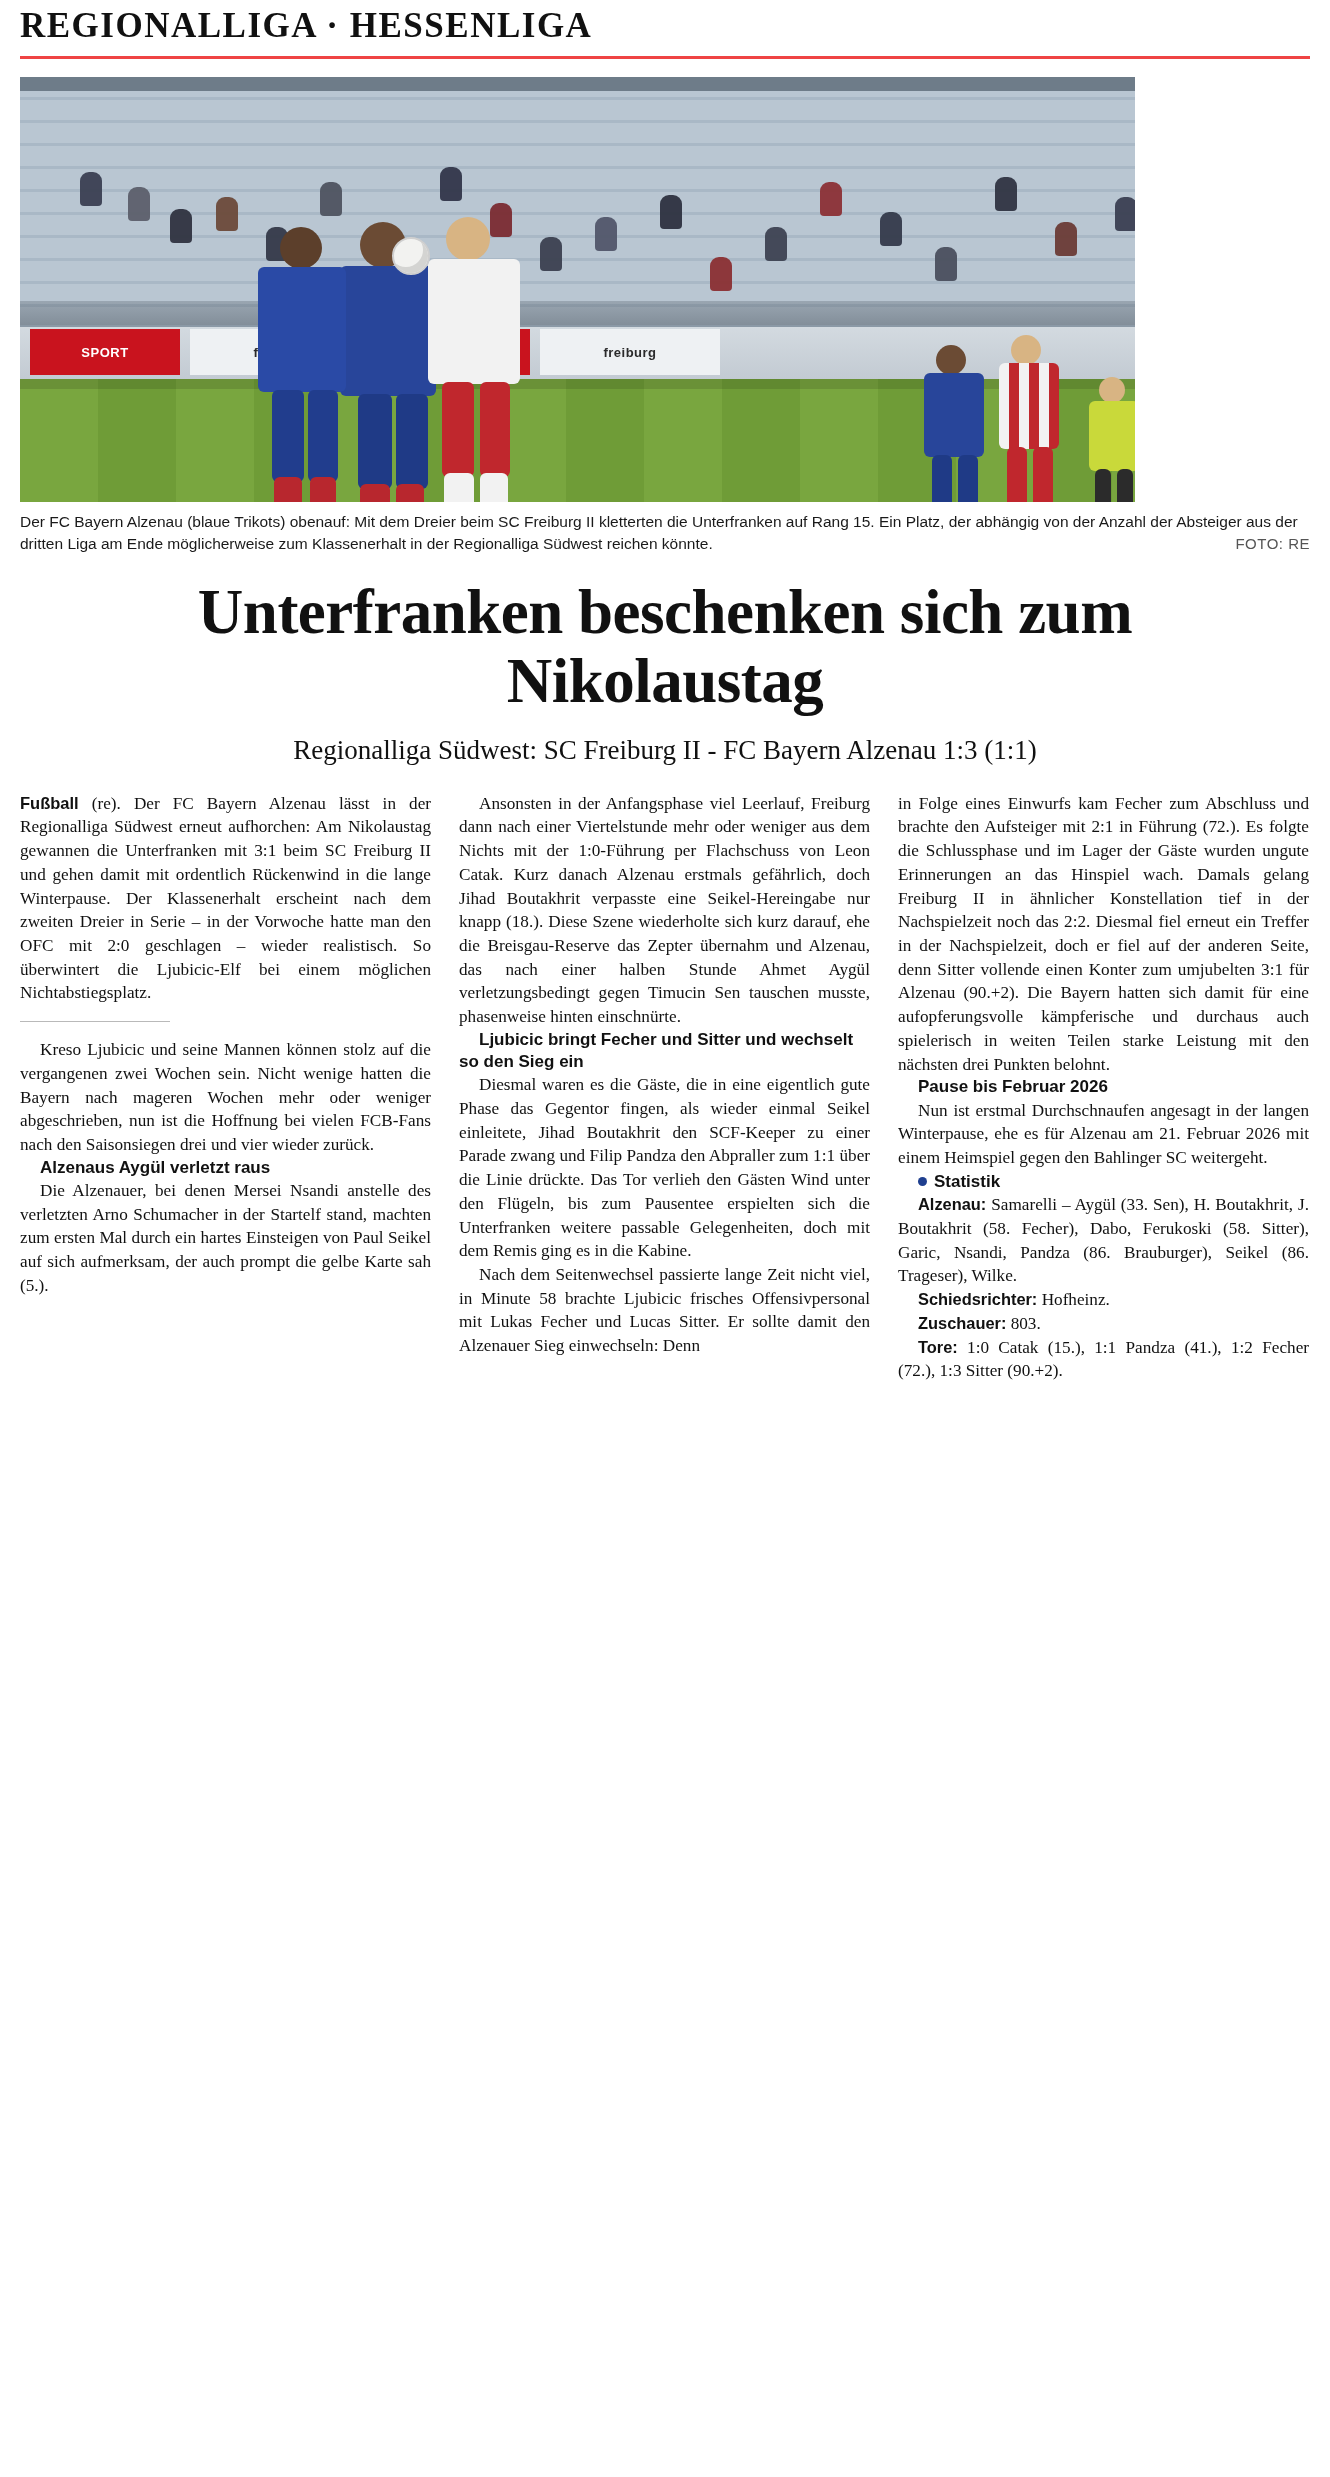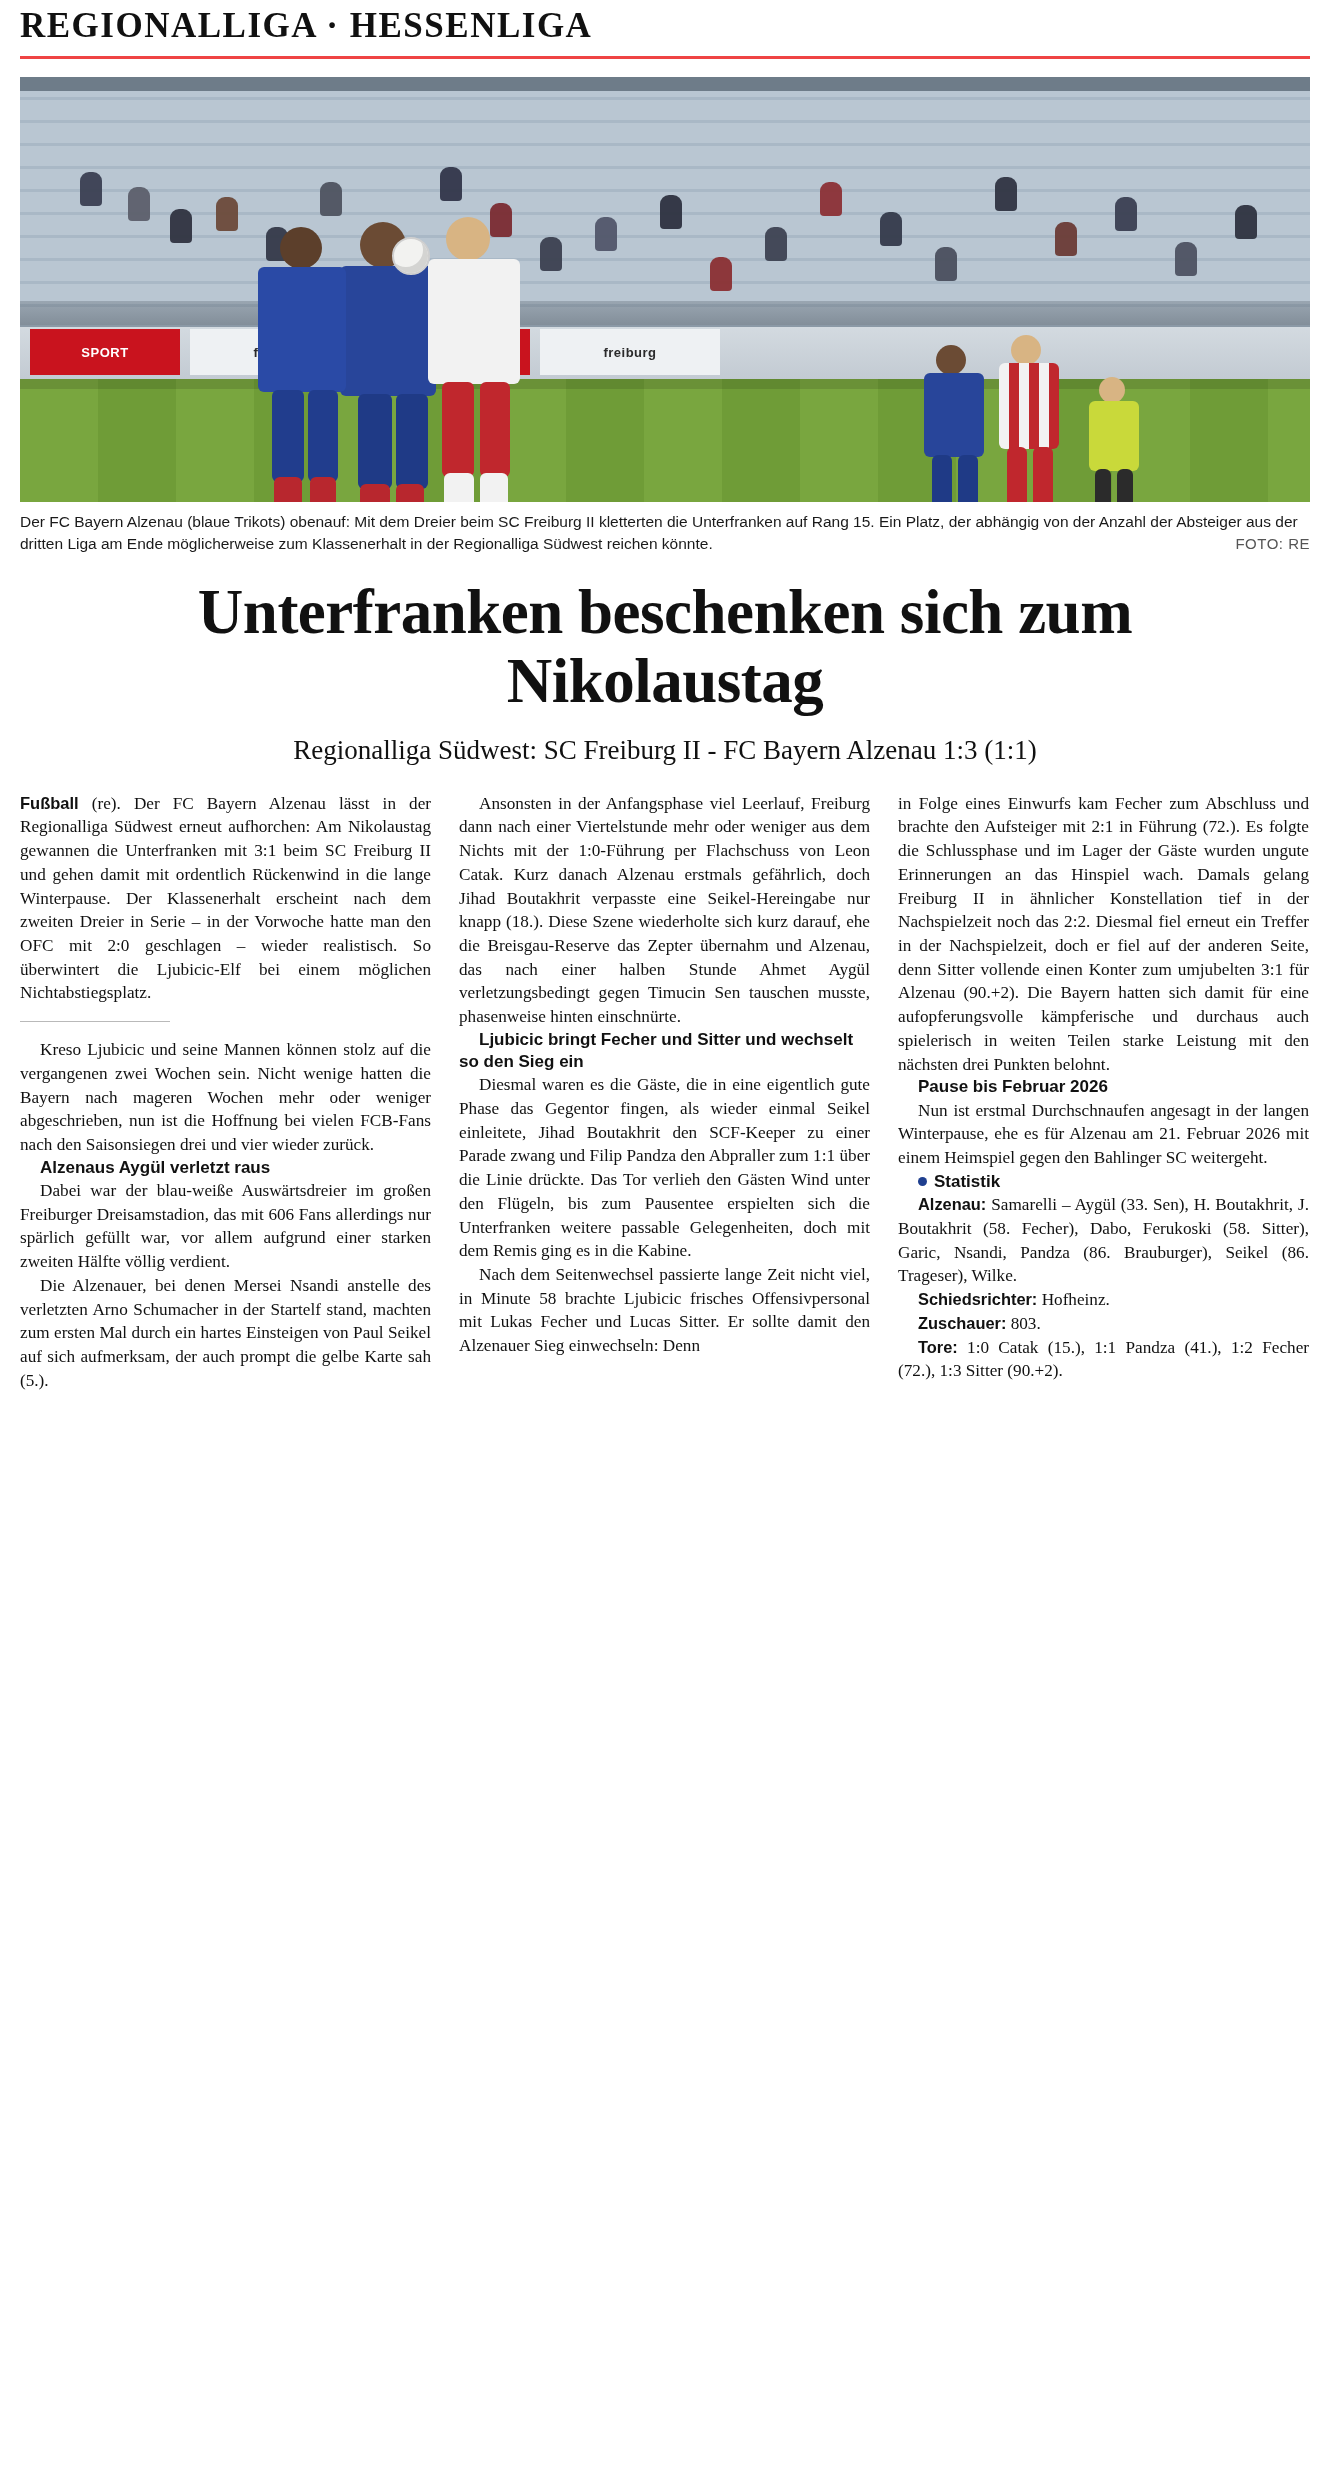--- a/index.html
+++ b/index.html
@@ -36,21 +36,21 @@
     letter-spacing: 1.5px;
     text-transform: uppercase;
   }
 
   
   .photo-wrap {
     margin-top: 18px;
     position: relative;
   }
   .photo {
-    width: 1290px;
+    width: 1115px;
     height: 425px;
     position: relative;
     overflow: hidden;
     background: #9fb6c9;
   }
   
   .stand {
     position: absolute;
     left: 0; right: 0;
     top: 0;
@@ -328,21 +328,20 @@
   <div class="headline">Unterfranken beschenken sich zum Nikolaustag</div>
   <div class="subhead">Regionalliga Südwest: SC Freiburg II - FC Bayern Alzenau 1:3 (1:1)</div>
 
   <div class="columns">
 
     <div class="col">
       <p class="noindent"><span class="lead-label">Fußball</span><span> (re). Der FC Bayern Alzenau lässt in der Regionalliga Südwest erneut aufhorchen: Am Nikolaustag gewannen die Unterfranken mit 3:1 beim SC Freiburg II und gehen damit mit ordentlich Rückenwind in die lange Winterpause. Der Klassenerhalt erscheint nach dem zweiten Dreier in Serie – in der Vorwoche hatte man den OFC mit 2:0 geschlagen – wieder realistisch. So überwintert die Ljubicic-Elf bei einem möglichen Nichtabstiegsplatz.</span></p>
       <hr class="rule">
       <p>Kreso Ljubicic und seine Mannen können stolz auf die vergangenen zwei Wochen sein. Nicht wenige hatten die Bayern nach mageren Wochen mehr oder weniger abgeschrieben, nun ist die Hoffnung bei vielen FCB-Fans nach den Saisonsiegen drei und vier wieder zurück.</p>
       <p class="subhl">Alzenaus Aygül verletzt raus</p>
-      <p>Dabei war der blau-weiße Auswärtsdreier im großen Freiburger Dreisamstadion, das mit 606 Fans allerdings nur spärlich gefüllt war, vor allem aufgrund einer starken zweiten Hälfte völlig verdient.</p>
       <p>Die Alzenauer, bei denen Mersei Nsandi anstelle des verletzten Arno Schumacher in der Startelf stand, machten zum ersten Mal durch ein hartes Einsteigen von Paul Seikel auf sich aufmerksam, der auch prompt die gelbe Karte sah (5.).</p>
     </div>
 
     <div class="col">
       <p>Ansonsten in der Anfangsphase viel Leerlauf, Freiburg dann nach einer Viertelstunde mehr oder weniger aus dem Nichts mit der 1:0-Führung per Flachschuss von Leon Catak. Kurz danach Alzenau erstmals gefährlich, doch Jihad Boutakhrit verpasste eine Seikel-Hereingabe nur knapp (18.). Diese Szene wiederholte sich kurz darauf, ehe die Breisgau-Reserve das Zepter übernahm und Alzenau, das nach einer halben Stunde Ahmet Aygül verletzungsbedingt gegen Timucin Sen tauschen musste, phasenweise hinten einschnürte.</p>
       <p class="subhl">Ljubicic bringt Fecher und Sitter und wechselt so den Sieg ein</p>
       <p>Diesmal waren es die Gäste, die in eine eigentlich gute Phase das Gegentor fingen, als wieder einmal Seikel einleitete, Jihad Boutakhrit den SCF-Keeper zu einer Parade zwang und Filip Pandza den Abpraller zum 1:1 über die Linie drückte. Das Tor verlieh den Gästen Wind unter den Flügeln, bis zum Pausentee erspielten sich die Unterfranken weitere passable Gelegenheiten, doch mit dem Remis ging es in die Kabine.</p>
       <p>Nach dem Seitenwechsel passierte lange Zeit nicht viel, in Minute 58 brachte Ljubicic frisches Offensivpersonal mit Lukas Fecher und Lucas Sitter. Er sollte damit den Alzenauer Sieg einwechseln: Denn</p>
     </div>
 

